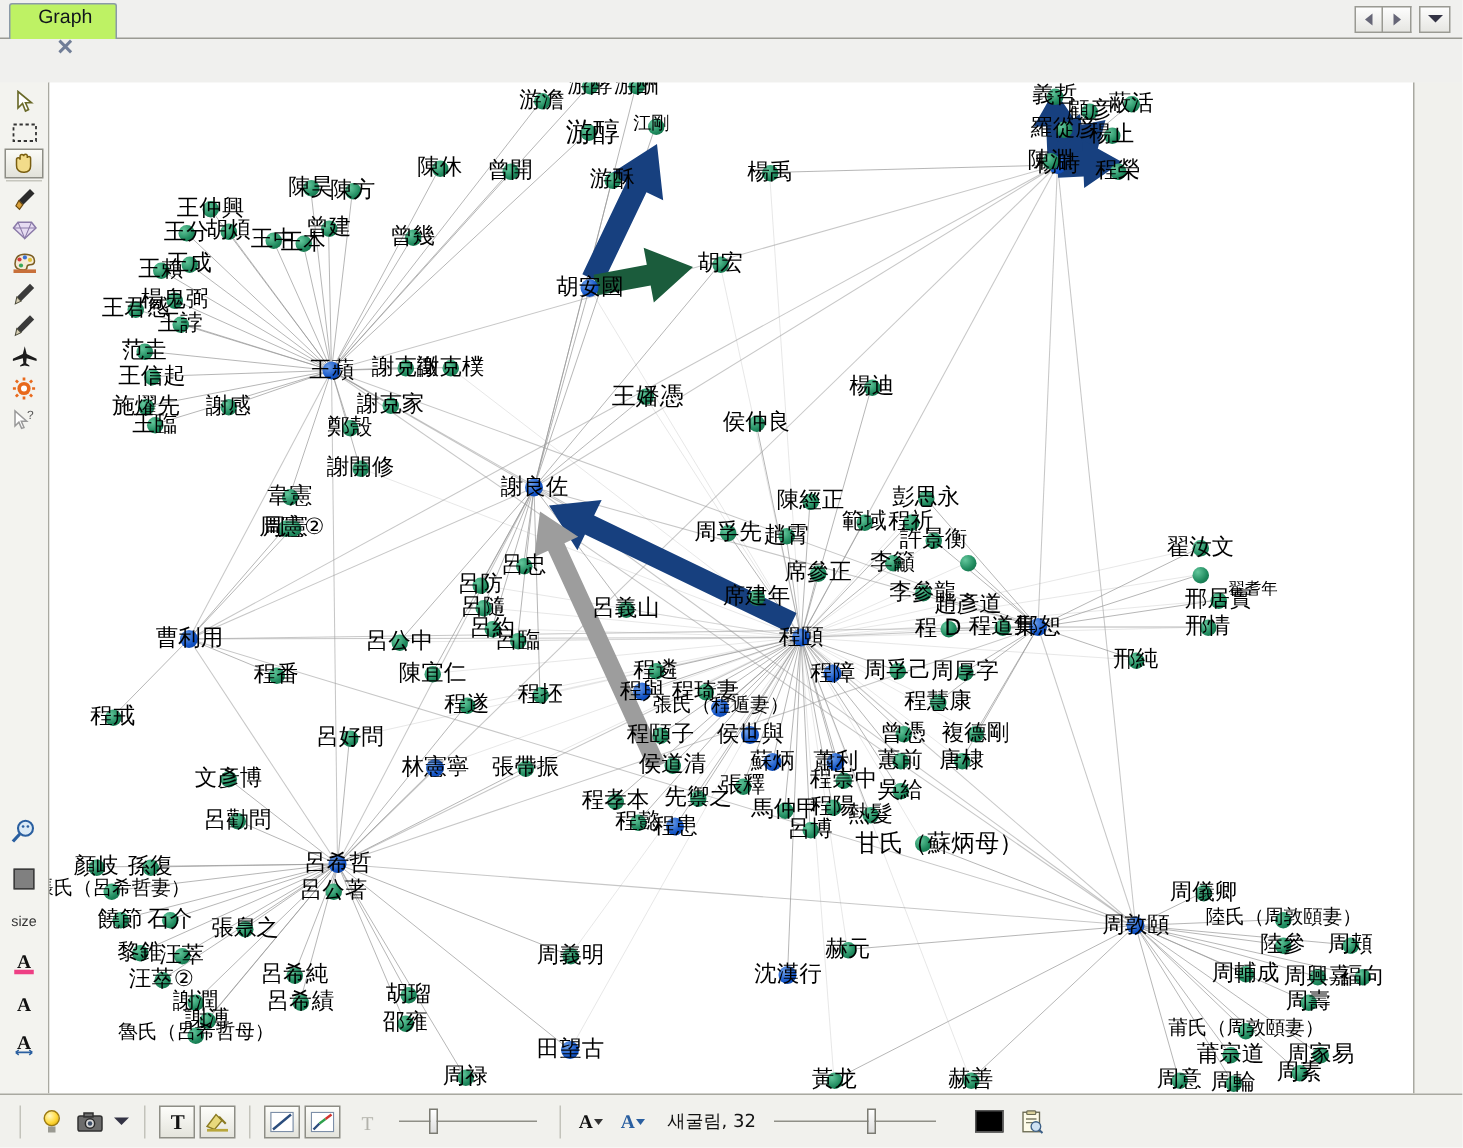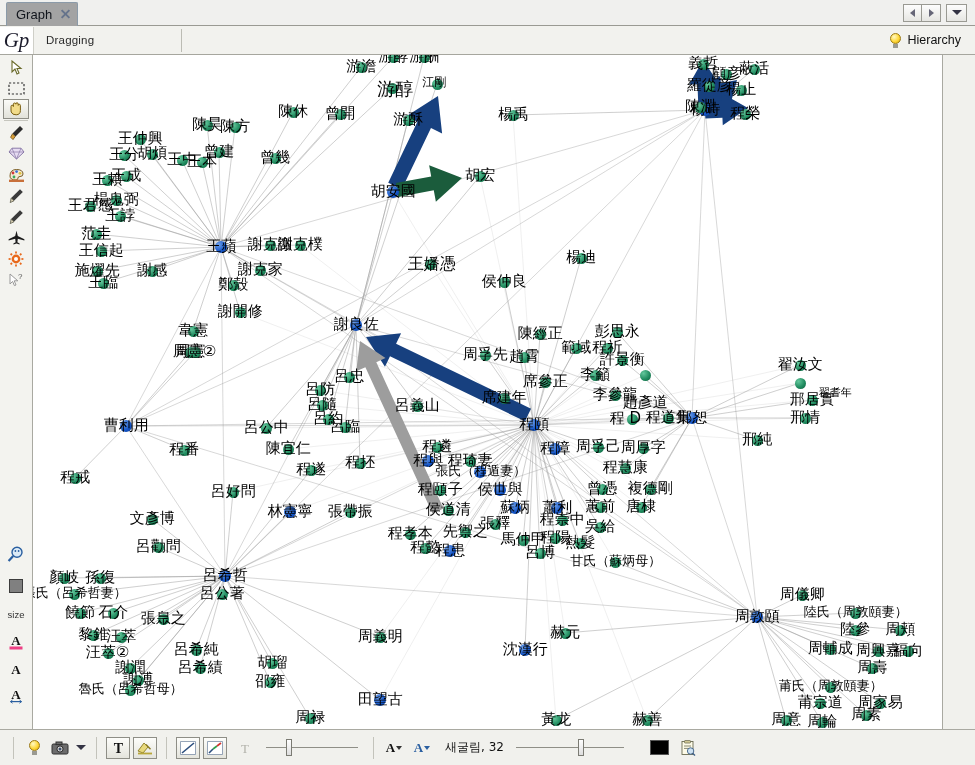--- a/index.html
+++ b/index.html
@@ -9,23 +9,23 @@
     font-family:"Liberation Sans","DejaVu Sans",sans-serif;
     font-size:12px;color:#111;
     -webkit-font-smoothing:none;
   }
   .app{position:relative;width:975px;height:765px;box-sizing:border-box;}
 
   
   .tabbar{position:absolute;left:0;top:0;width:975px;height:26px;
     background:#f0f0ee;border-bottom:1px solid #9a9a93;box-sizing:border-box;}
   .tab{position:absolute;left:6px;top:2px;height:24px;min-width:72px;
-    background:#a3a3a3;border:1px solid #8b9aa8;border-bottom:none;
+    background:#bef264;border:1px solid #8b9aa8;border-bottom:none;
     border-radius:2px 2px 0 0;display:flex;align-items:center;gap:8px;
-    padding:0 6px 0 9px;box-sizing:border-box;}
+    padding:0 6px 0 9px;box-sizing:border-box;flex-direction:column;}
   .tab-label{font-size:13px;color:#11151c;}
   .tab-close{width:11px;height:11px;display:inline-block;position:relative;opacity:.85;}
   .tab-close::before,.tab-close::after{content:"";position:absolute;left:0;top:4px;
     width:11px;height:2px;background:#5b6b88;}
   .tab-close::before{transform:rotate(45deg);}
   .tab-close::after{transform:rotate(-45deg);}
 
   .navbtns{position:absolute;right:8px;top:3px;height:19px;display:flex;align-items:center;}
   .navbtn{width:19px;height:18px;background:linear-gradient(#fdfdfd,#e6e6e2);
     border:1px solid #9a9a93;box-sizing:border-box;display:flex;align-items:center;justify-content:center;}
@@ -112,34 +112,20 @@
         </div>
       <div class="navbtn">
           <span class="tri r"></span>
         </div>
       <div class="navbtn sep">
           <span class="tri d"></span>
         </div>
     </div>
   </div>
 
-  <div class="modebar">
-    <div class="gp-logo">Gp</div>
-    <div class="mode-text">Dragging</div>
-    <div class="mode-div"></div>
-    <div class="modebar-right">
-      <div class="hier">
-        <span class="bulb">
-            <span class="glass"></span>
-            <span class="base"></span>
-          </span>
-        <span>Hierarchy</span>
-      </div>
-    </div>
-  </div>
 
   <div class="lefttool">
 
     <div class="tcell" style="margin-top:2px">
       <svg class="ico" width="13" height="15" viewBox="0 0 13 15">
         <path d="M2 1 L2 12 L5 9 L7 14 L9 13 L7 8.5 L11 8.5 Z" fill="#fff" stroke="#6a6a2a" stroke-width="1.1"></path>
       </svg>
     </div>
 
     <div class="tcell">
@@ -699,21 +685,21 @@
         <div class="nlabel" style="font-size: 15px; left: 492.2px; top: 490px;">呂博</div>
         <div class="node" style="left: 371.5px; top: 473.5px; height: 11px; width: 11px; background: radial-gradient(circle at 32% 30%, rgb(99, 199, 156) 0%, rgb(31, 138, 94) 58%, rgb(13, 95, 60) 100%);"></div>
         <div class="nlabel" style="font-size: 15px; left: 354.8px; top: 471px;">程孝本</div>
         <div class="node" style="left: 426.5px; top: 471.5px; height: 11px; width: 11px; background: radial-gradient(circle at 32% 30%, rgb(99, 199, 156) 0%, rgb(31, 138, 94) 58%, rgb(13, 95, 60) 100%);"></div>
         <div class="nlabel" style="font-size: 15px; left: 409.8px; top: 469px;">先禦之</div>
         <div class="node" style="left: 386.5px; top: 487.5px; height: 11px; width: 11px; background: radial-gradient(circle at 32% 30%, rgb(99, 199, 156) 0%, rgb(31, 138, 94) 58%, rgb(13, 95, 60) 100%);"></div>
         <div class="nlabel" style="font-size: 15px; left: 377.2px; top: 485px;">程懿</div>
         <div class="node" style="left: 411px; top: 490px; height: 12px; width: 12px; background: radial-gradient(circle at 32% 30%, rgb(107, 157, 232) 0%, rgb(19, 85, 200) 58%, rgb(11, 58, 144) 100%);"></div>
         <div class="nlabel" style="font-size: 15px; left: 402.2px; top: 488px;">程患</div>
         <div class="node" style="left: 576.5px; top: 501.5px; height: 11px; width: 11px; background: radial-gradient(circle at 32% 30%, rgb(99, 199, 156) 0%, rgb(31, 138, 94) 58%, rgb(13, 95, 60) 100%);"></div>
-        <div class="nlabel" style="font-size: 13px; left: 537.2px; top: 499px;">甘氏（蘇炳母）</div>
+        <div class="nlabel" style="font-size: 16px; left: 537.2px; top: 499px;">甘氏（蘇炳母）</div>
         <div class="node" style="left: 251px; top: 451px; height: 12px; width: 12px; background: radial-gradient(circle at 32% 30%, rgb(107, 157, 232) 0%, rgb(19, 85, 200) 58%, rgb(11, 58, 144) 100%);"></div>
         <div class="nlabel" style="font-size: 15px; left: 234.8px; top: 449px;">林憲寧</div>
         <div class="node" style="left: 311.5px; top: 451.5px; height: 11px; width: 11px; background: radial-gradient(circle at 32% 30%, rgb(99, 199, 156) 0%, rgb(31, 138, 94) 58%, rgb(13, 95, 60) 100%);"></div>
         <div class="nlabel" style="font-size: 15px; left: 294.8px; top: 449px;">張帶振</div>
         <div class="node" style="left: 87px; top: 365px; height: 12px; width: 12px; background: radial-gradient(circle at 32% 30%, rgb(107, 157, 232) 0%, rgb(19, 85, 200) 58%, rgb(11, 58, 144) 100%);"></div>
         <div class="nlabel" style="font-size: 15px; left: 70.8px; top: 363px;">曹利用</div>
         <div class="node" style="left: 145.5px; top: 389.5px; height: 11px; width: 11px; background: radial-gradient(circle at 32% 30%, rgb(99, 199, 156) 0%, rgb(31, 138, 94) 58%, rgb(13, 95, 60) 100%);"></div>
         <div class="nlabel" style="font-size: 15px; left: 136.2px; top: 387px;">程番</div>
         <div class="node" style="left: 249.5px; top: 388.5px; height: 11px; width: 11px; background: radial-gradient(circle at 32% 30%, rgb(99, 199, 156) 0%, rgb(31, 138, 94) 58%, rgb(13, 95, 60) 100%);"></div>
         <div class="nlabel" style="font-size: 15px; left: 232.8px; top: 386px;">陳宜仁</div>

